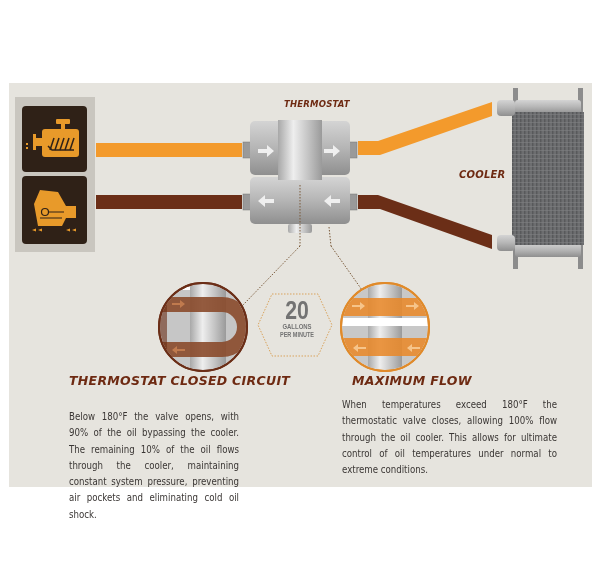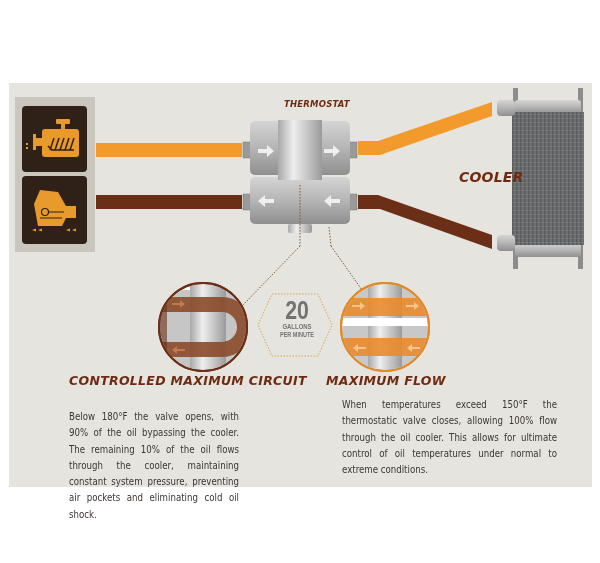--- a/index.html
+++ b/index.html
@@ -2,24 +2,24 @@
 <html><head>
 <meta charset="utf-8">
 <style>
   html, body { margin:0; padding:0; background:#ffffff; }
   body { width:600px; height:563px; position:relative; overflow:hidden; font-family:"Liberation Sans", sans-serif; }
   .panel { position:absolute; left:9px; top:83px; width:583px; height:404px; background:#e6e4de; }
   .svgwrap { position:absolute; left:0; top:0; width:600px; height:563px; }
   .label { position:absolute; font-family:"DejaVu Sans", sans-serif; font-weight:bold; font-style:italic; color:#6e2a12; letter-spacing:0.2px; }
   .lbl-thermo { left:267px; top:99px; font-size:8.5px;margin-left:17px; }
   .lbl-fluids { left:115px; top:163px; font-size:8.5px; line-height:12px; }
-  .lbl-cooler { left:459px; top:169px; font-size:14px; }
+  .lbl-cooler { left:459px; top:169px; font-size:10px; }
   .heading { position:absolute; font-family:"DejaVu Sans", sans-serif; font-weight:bold; font-style:italic; color:#6e2a12; font-size:12.5px; letter-spacing:0.3px; }
   .h-left { left:69px; top:373px; }
-  .h-right { left:326px; top:373px;font-style:italic; }
+  .h-right { left:352px; top:373px;font-style:italic; }
   .body-text { position:absolute; font-family:"DejaVu Sans Condensed","DejaVu Sans", sans-serif; font-size:9.6px; line-height:16.3px; color:#3a3634; transform-origin:left top; }
   .t-left { left:69px; top:409px; width:170px; text-align:justify; font-stretch:condensed; }
   .t-right { left:342px; top:397px; width:215px; text-align:justify; }
   .badge { position:absolute; left:262px; top:298px; width:70px; text-align:center; color:#737373; }
   .badge .num { font-family:"Liberation Sans", sans-serif; font-weight:bold; font-size:25px; line-height:24px; transform:scaleX(0.85); display:block; }
   .badge .unit1 { font-family:"Liberation Sans", sans-serif; font-weight:bold; font-size:7px; line-height:9px; display:block; transform:scaleX(0.85); }
   .badge .unit2 { font-family:"Liberation Sans", sans-serif; font-weight:bold; font-size:6.5px; line-height:8px; display:block; transform:scaleX(0.85); }
 </style>
 </head>
 <body>
@@ -162,17 +162,17 @@
 <div class="label lbl-fluids">
 </div>
 <div class="label lbl-cooler">COOLER</div>
 
 <div class="badge">
   <span class="num">20</span>
   <span class="unit1">GALLONS</span>
   <span class="unit2">PER MINUTE</span>
 </div>
 
-<div class="heading h-left">CONTROLLED MAXIMUM CIRCUIT</div>
+<div class="heading h-left">THERMOSTAT CLOSED CIRCUIT</div>
 <div class="body-text t-left">Below 180°F the valve opens, with 90% of the oil bypassing the cooler. The remaining 10% of the oil flows through the cooler, maintaining constant system pressure, preventing air pockets and eliminating cold oil shock.</div>
 
 <div class="heading h-right">MAXIMUM FLOW</div>
-<div class="body-text t-right">When temperatures exceed 150°F the thermostatic valve closes, allowing 100% flow through the oil cooler. This allows for ultimate control of oil temperatures under normal to extreme conditions.</div>
+<div class="body-text t-right">When temperatures exceed 180°F the thermostatic valve closes, allowing 100% flow through the oil cooler. This allows for ultimate control of oil temperatures under normal to extreme conditions.</div>
 
 </body></html>

